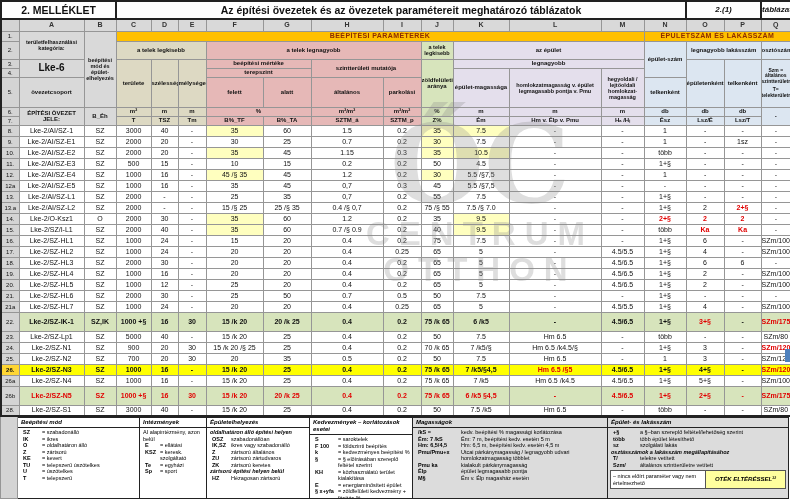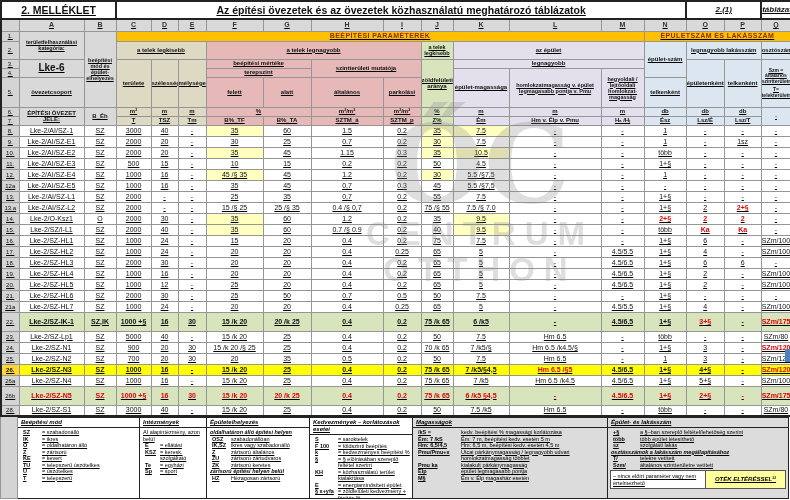--- a/index.html
+++ b/index.html
@@ -1,17 +1,17 @@
 <!DOCTYPE html>
 <html><head>
 <meta charset="utf-8">
 <style>
   html,body{margin:0;padding:0;background:#fff;width:790px;height:500px;overflow:hidden;
     font-family:"Liberation Sans", sans-serif;}
-  .sheet{position:relative;width:790px;height:500px;background:#fff;text-decoration:underline;}
+  .sheet{position:relative;width:790px;height:500px;background:#fff;}
   table{border-collapse:collapse;table-layout:fixed;width:790px;border:2px solid #222;}
   td{border:1px solid #969696;padding:0;font-size:7px;line-height:8px;text-align:center;
      vertical-align:middle;overflow:hidden;color:#111;}
   .gut{background:#d4d4d4;font-size:6px;color:#111;}
   .hg{background:#d9d9d9;}
   .be{background:#ddd9c3;}
   .pk{background:#e6b8b7;}
   .gr{background:#d7e4bc;}
   .lv{background:#e4dfec;}
   .bl{background:#dce6f1;}
@@ -79,21 +79,21 @@
       <col style="width:92px">
         <col style="width:43px">
         <col style="width:42px">
         <col style="width:38px">
       <col style="width:37px">
         <col style="width:30px">
     </colgroup>
     <tbody>
         <tr class="tb" style="height:18px">
       <td colspan="3" class="t-l">2. MELLÉKLET</td>
-      <td colspan="12" class="t-m">Az építési övezetek és az övezetek közhasználatú meghatározó táblázatok</td>
+      <td colspan="12" class="t-m">Az építési övezetek és az övezetek paramétereit meghatározó táblázatok</td>
       <td colspan="2" class="t-y">2.(1)</td>
       <td class="t-y">táblázat</td>
     </tr>
     <tr id="letters-row" style="height:12px">
           <td class="gut"></td>
           <td class="ltr">A</td>
           <td class="ltr">B</td>
           <td class="ltr">C</td>
           <td class="ltr">D</td>
           <td class="ltr">E</td>

